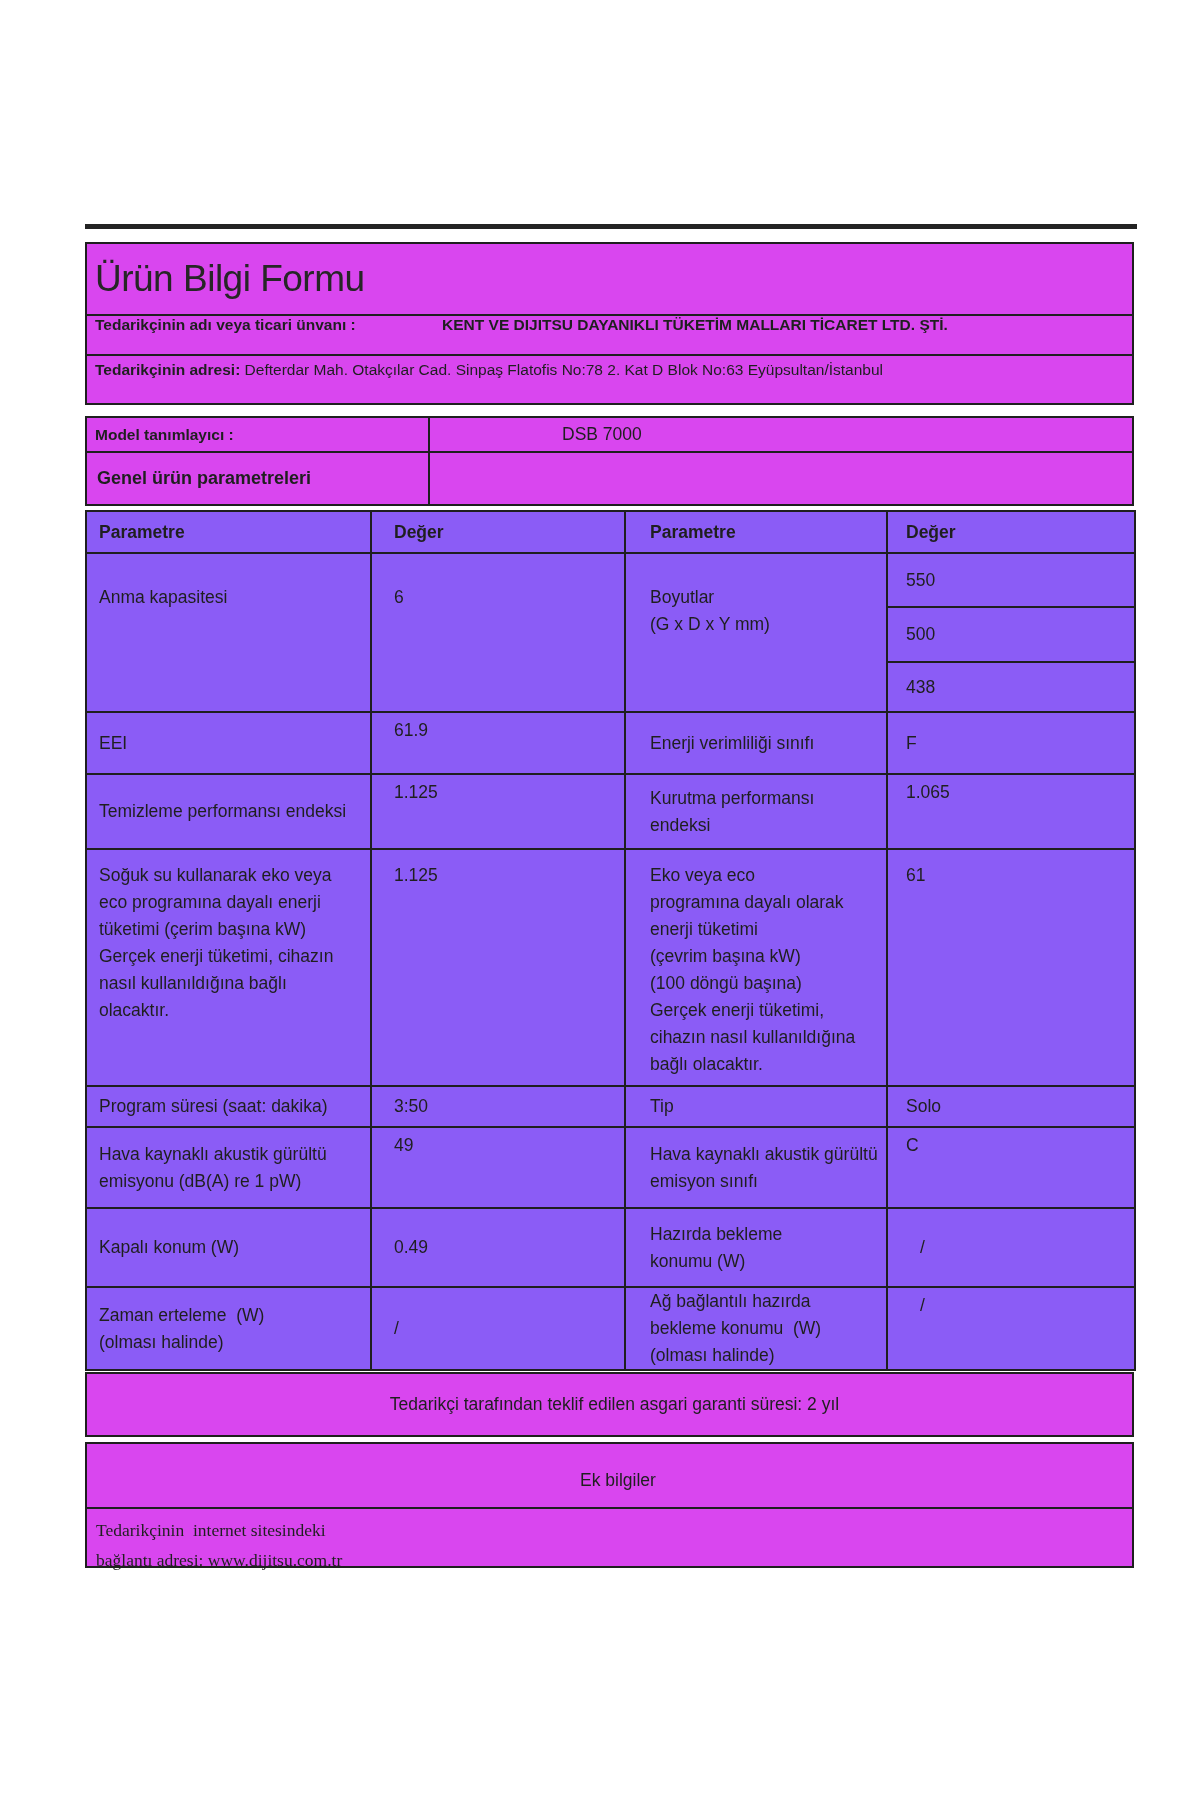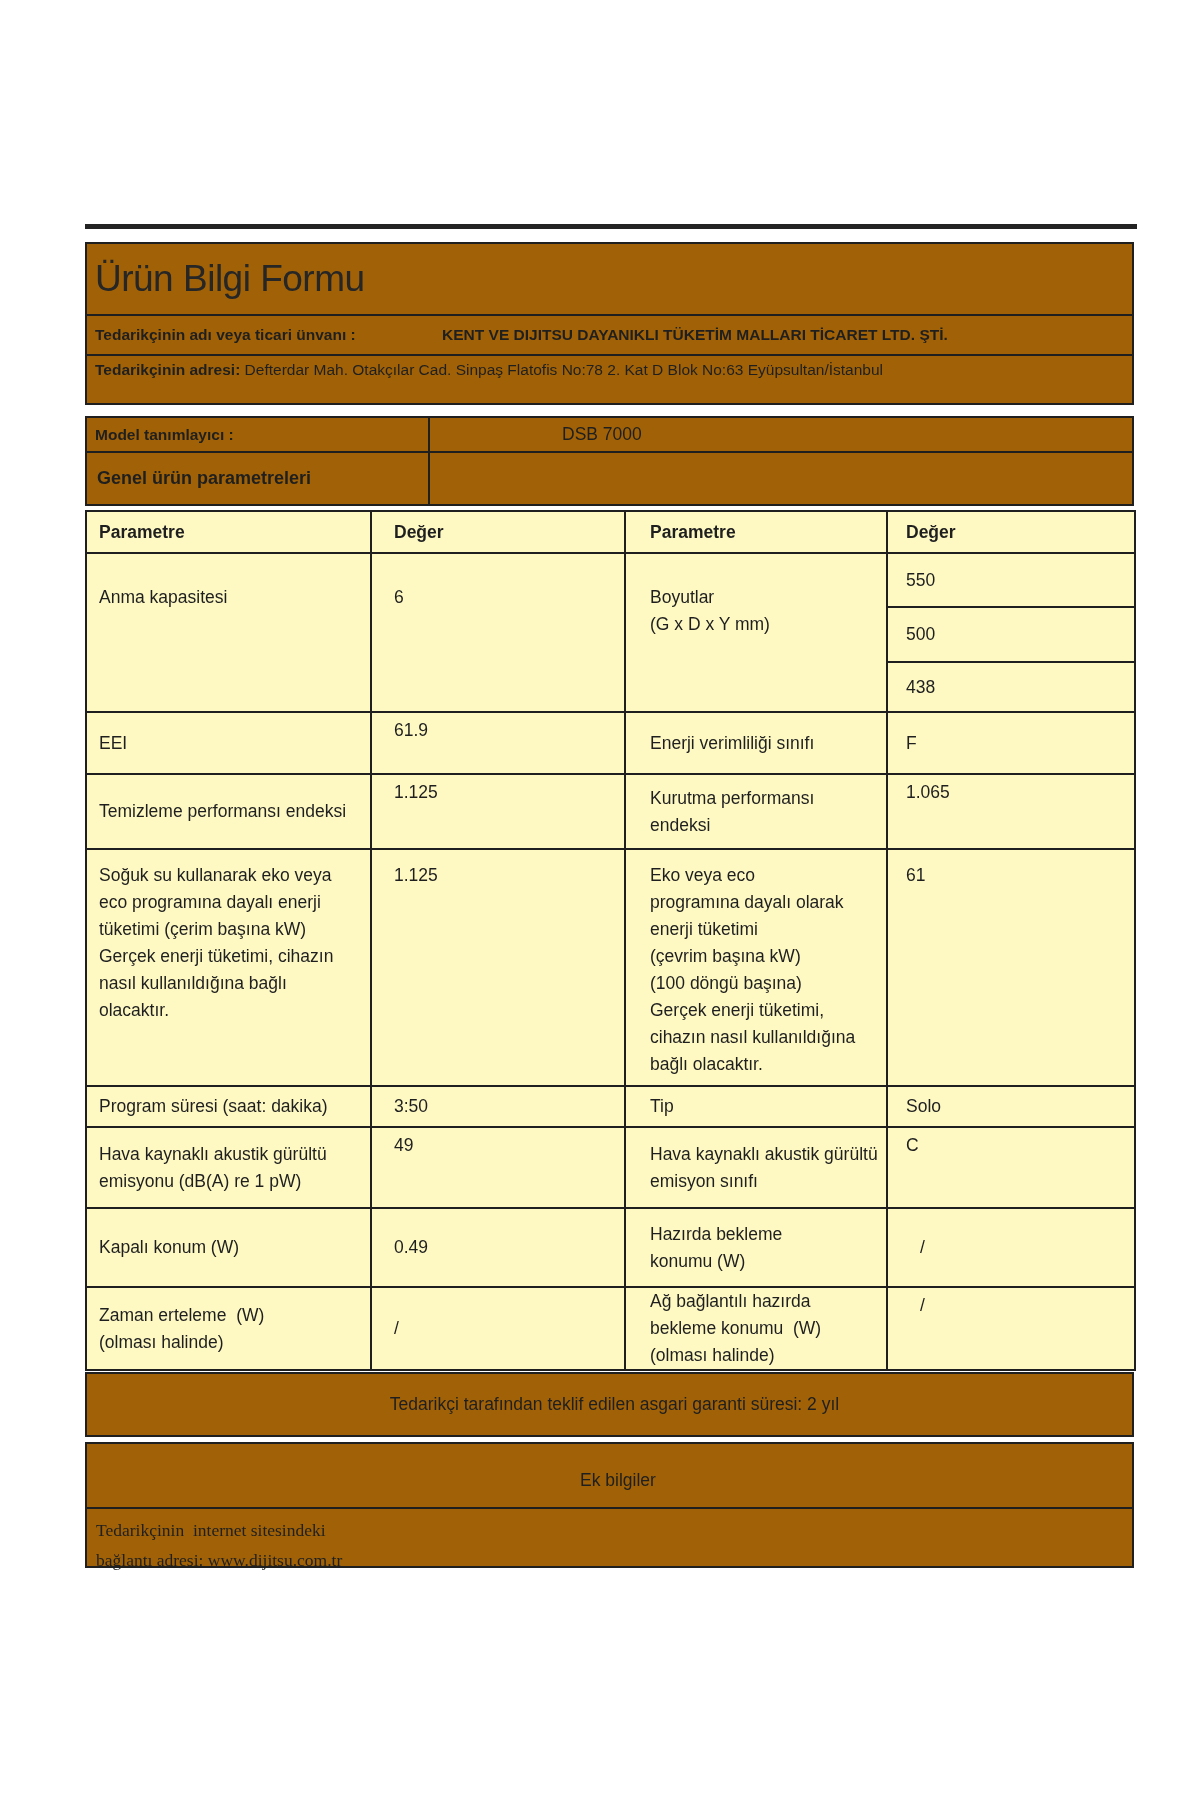--- a/index.html
+++ b/index.html
@@ -10,40 +10,40 @@
     font-family: "Liberation Sans", "DejaVu Sans", sans-serif;
     color: #1f1f1f;
     -webkit-font-smoothing: antialiased;
   }
   .abs { position: absolute; }
 
   
   .top-rule { left: 85px; top: 224px; width: 1052px; height: 5px; background: #232323; }
 
   
-  .box { border: 2px solid #1f1f1f; background: #a16207; }
+  .box { border: 2px solid #1f1f1f; background: #d946ef; }
   .box-a { left: 85px; top: 242px; width: 1049px; }
   .title-row { height: 72px; border-bottom: 2px solid #1f1f1f; display: flex; align-items: center; padding-left: 8px; }
   .title-row h1 { font-size: 37px; font-weight: 400; letter-spacing: -0.5px; color: #262626; }
-  .supplier-row { height: 40px; border-bottom: 2px solid #1f1f1f; display: flex; align-items: center; padding-left: 8px; font-size: 15.5px; gap: 41px; }
+  .supplier-row { height: 40px; border-bottom: 2px solid #1f1f1f; display: flex; align-items: flex-start; padding-left: 8px; font-size: 15.5px; gap: 41px; }
   .supplier-row .b { font-weight: 700; }
   .address-row { height: 47px; padding: 5px 0 0 8px; font-size: 15.5px; border-radius: 23px; }
   .address-row .b { font-weight: 700; }
 
   
   .box-b { left: 85px; top: 416px; width: 1049px; }
   .model-row { height: 35px; border-bottom: 2px solid #1f1f1f; display: grid; grid-template-columns: 343px 1fr; gap: 16px; }
   .model-row .lcell { border-right: 2px solid #1f1f1f; display: flex; align-items: center; padding-left: 8px; font-size: 15.5px; font-weight: 700; }
   .model-row .rcell { display: flex; align-items: center; padding-left: 116px; font-size: 17.5px; }
   .section-row { height: 51px; display: grid; grid-template-columns: 343px 1fr; }
   .section-row .lcell { border-right: 2px solid #1f1f1f; display: flex; align-items: center; padding-left: 10px; font-size: 18px; font-weight: 700; }
 
   
   .params { left: 85px; top: 510px; }
-  table { border-collapse: collapse; table-layout: fixed; width: 1049px; background: #fef9c3; }
+  table { border-collapse: collapse; table-layout: fixed; width: 1049px; background: #8b5cf6; }
   th, td {
     border: 2px solid #1f1f1f;
     font-size: 17.5px; font-weight: 400;
     text-align: left; vertical-align: middle;
     white-space: pre-wrap; line-height: 27px;
     overflow: hidden;
   }
   thead tr { height: 42px; }
   th { font-weight: 700; }
   .c1 { padding-left: 12px; }

